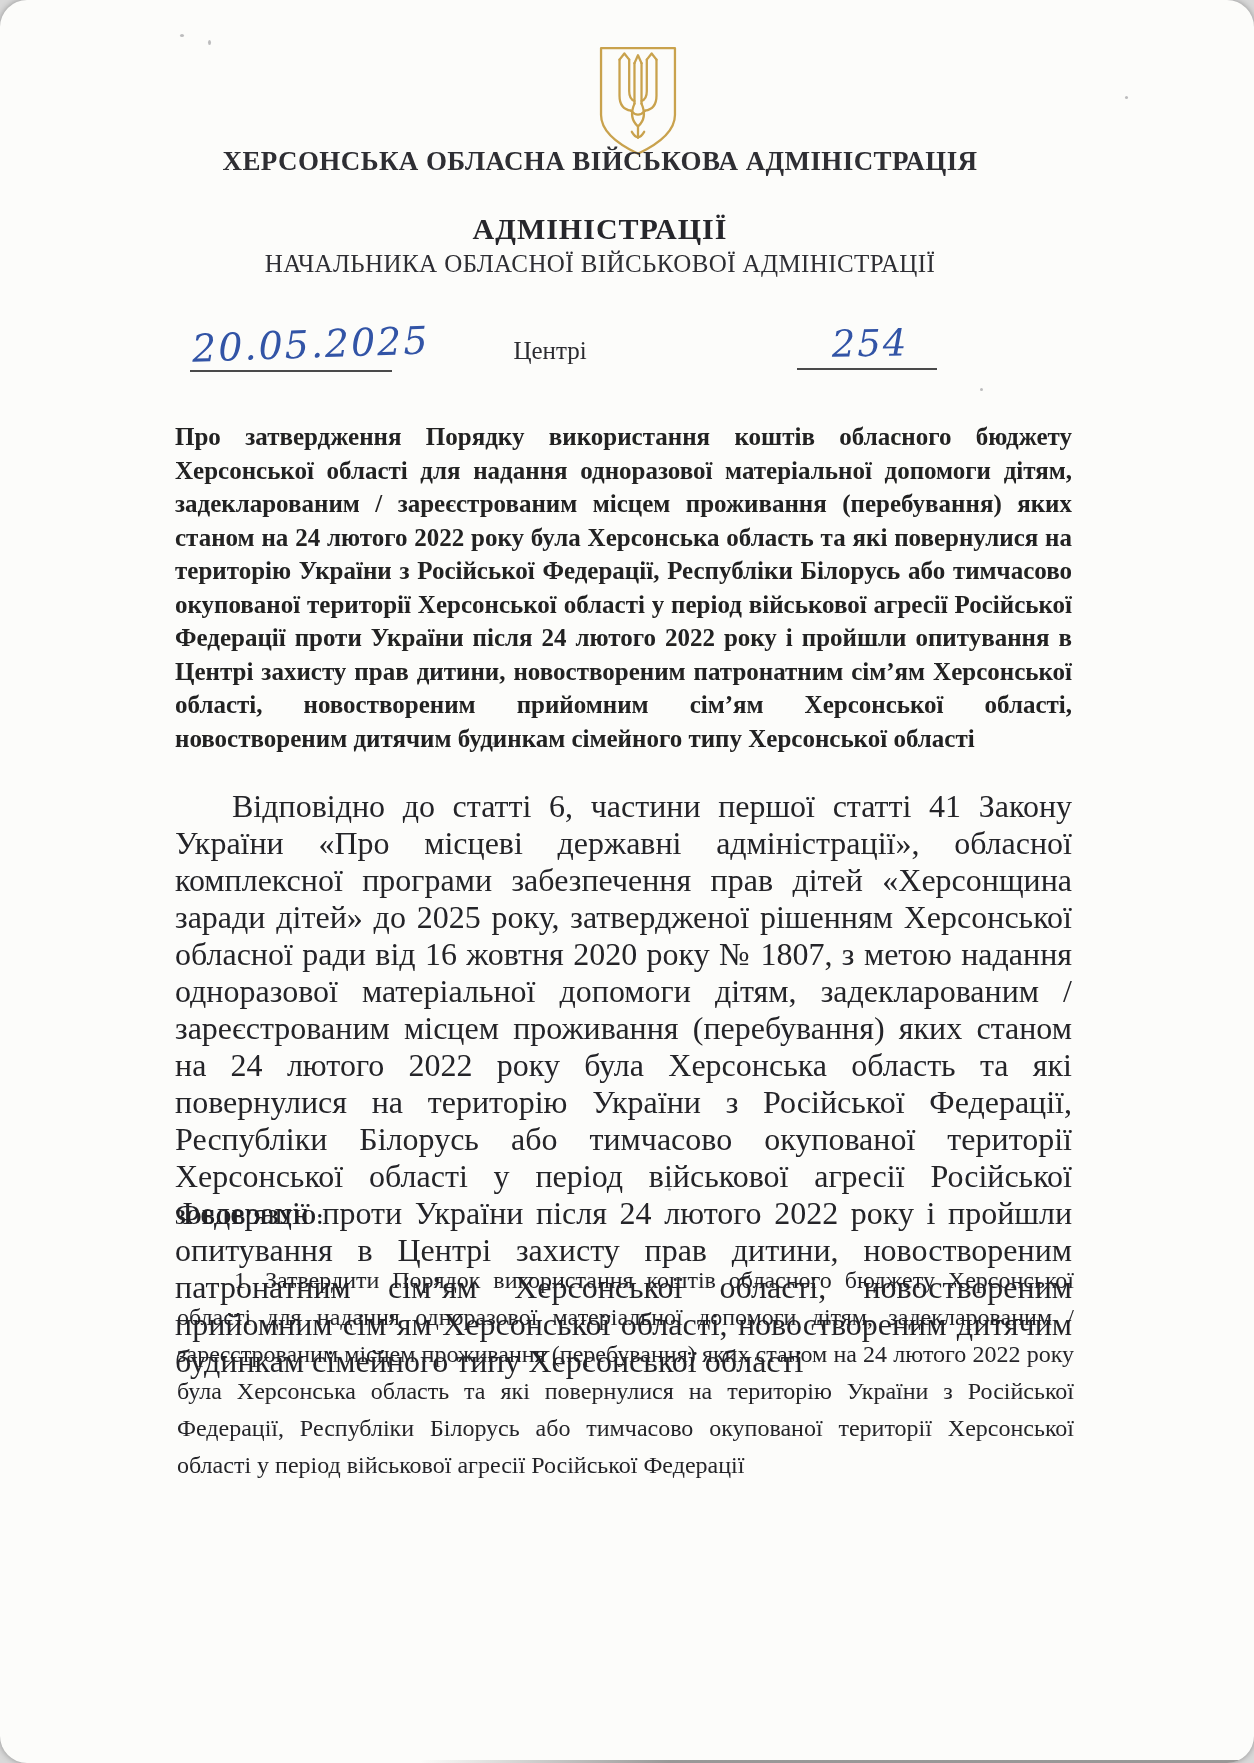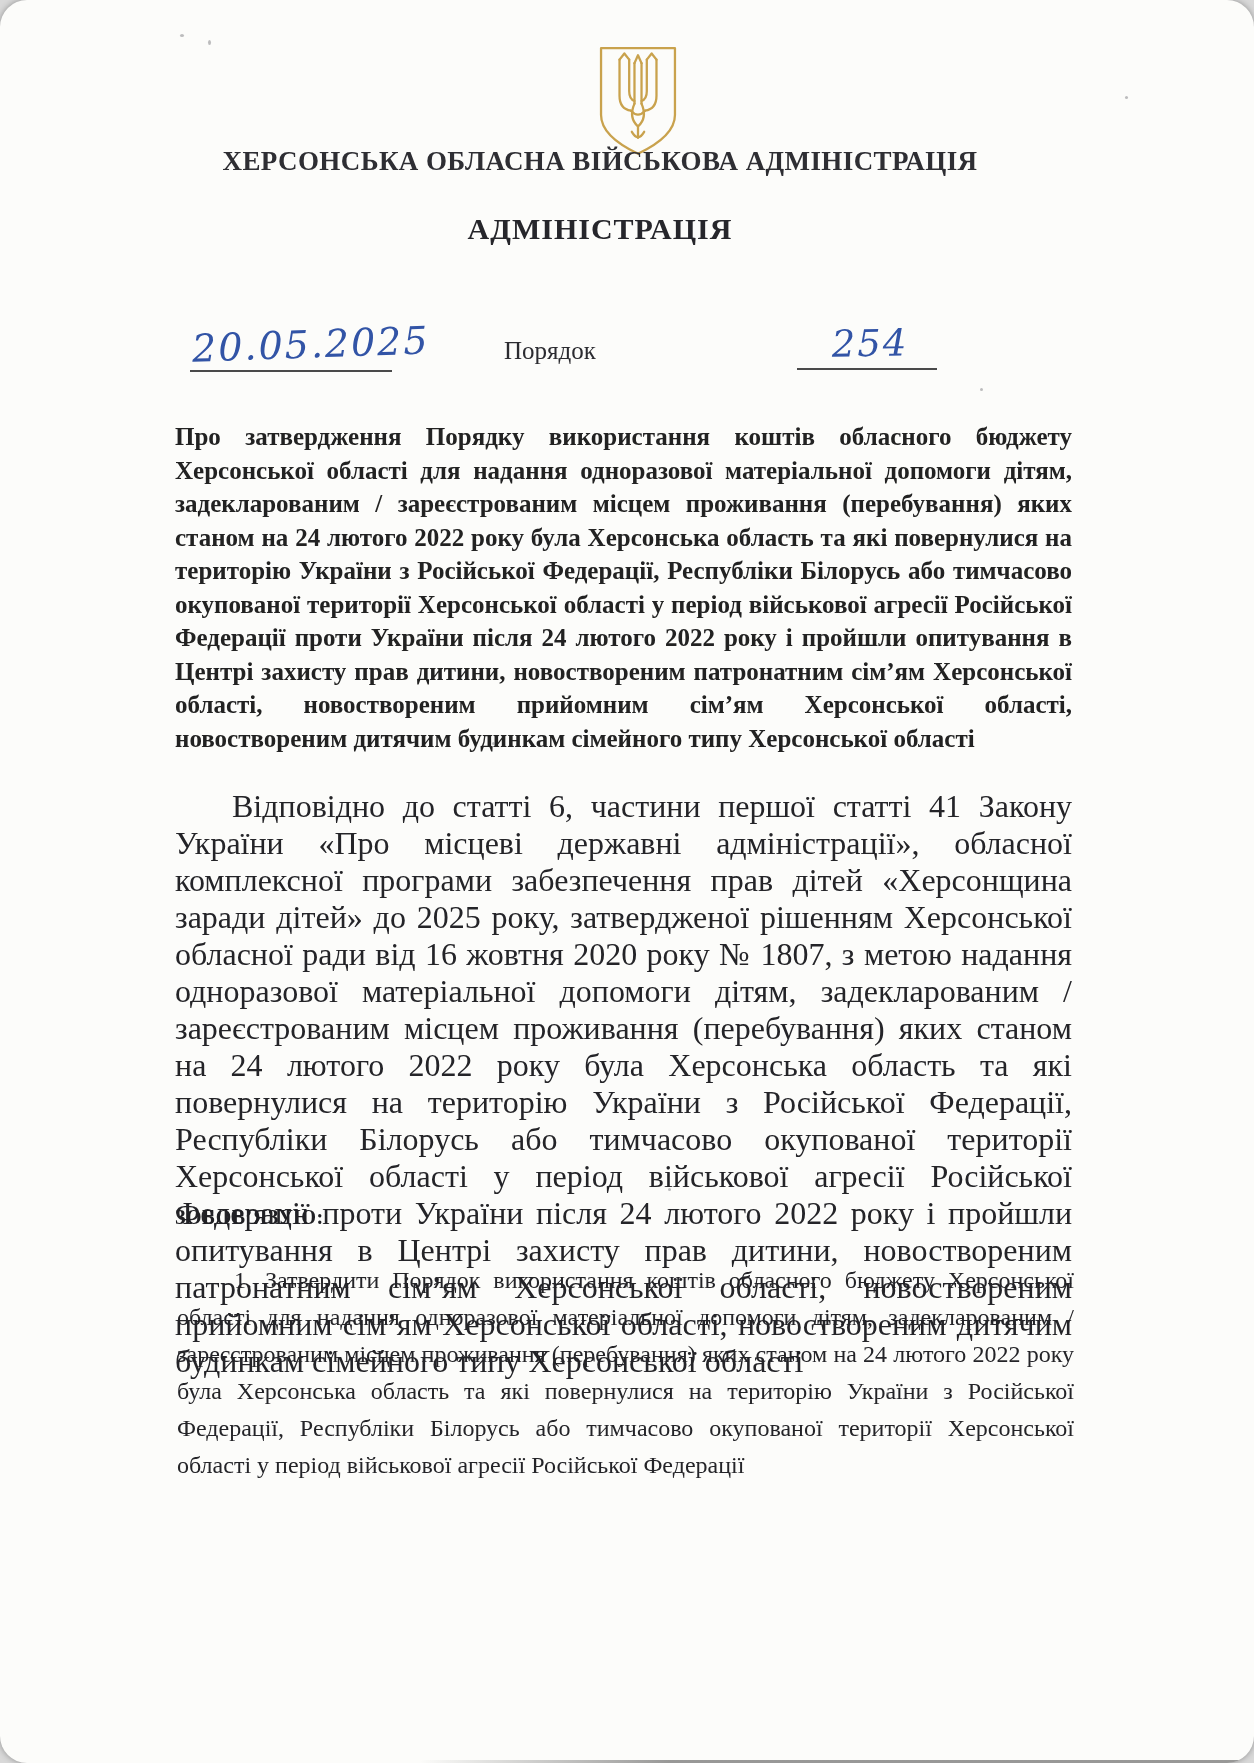--- a/index.html
+++ b/index.html
@@ -113,25 +113,26 @@
 
         <path d="M42 75 q8 9 16 0"></path>
         <path d="M46 67 q-7 16 4 26 q11 -10 4 -26"></path>
         <path d="M50 93 v13"></path>
         <path d="M43 99 q7 12 14 0"></path>
       </g>
     </svg>
   </div>
 
   <div class="abs org-name">ХЕРСОНСЬКА ОБЛАСНА ВІЙСЬКОВА АДМІНІСТРАЦІЯ</div>
-  <div class="abs doc-type">АДМІНІСТРАЦІЯ</div>
+  <div class="abs doc-type">АДМІНІСТРАЦІЇ</div>
+  <div class="abs doc-subtitle">НАЧАЛЬНИКА ОБЛАСНОЇ ВІЙСЬКОВОЇ АДМІНІСТРАЦІЇ</div>
 
   <div class="abs date-field handwriting">20.05.2025</div>
   <div class="abs date-underline"></div>
-  <div class="abs city-field">Порядок</div>
+  <div class="abs city-field">Центрі</div>
   <div class="abs number-field handwriting">254</div>
   <div class="abs number-underline"></div>
 
   <div class="abs title-block">Про затвердження Порядку використання коштів обласного бюджету Херсонської області для надання одноразової матеріальної допомоги дітям, задекларованим / зареєстрованим місцем проживання (перебування) яких станом на 24 лютого 2022 року була Херсонська область та які повернулися на територію України з Російської Федерації, Республіки Білорусь або тимчасово окупованої території Херсонської області у період військової агресії Російської Федерації проти України після 24 лютого 2022 року і пройшли опитування в Центрі захисту прав дитини, новоствореним патронатним сім’ям Херсонської області, новоствореним прийомним сім’ям Херсонської області, новоствореним дитячим будинкам сімейного типу Херсонської області</div>
 
   <div class="abs intro-block">Відповідно до статті 6, частини першої статті 41 Закону України «Про місцеві державні адміністрації», обласної комплексної програми забезпечення прав дітей «Херсонщина заради дітей» до 2025 року, затвердженої рішенням Херсонської обласної ради від 16 жовтня 2020 року № 1807, з метою надання одноразової матеріальної допомоги дітям, задекларованим / зареєстрованим місцем проживання (перебування) яких станом на 24 лютого 2022 року була Херсонська область та які повернулися на територію України з Російської Федерації, Республіки Білорусь або тимчасово окупованої території Херсонської області у період військової агресії Російської Федерації проти України після 24 лютого 2022 року і пройшли опитування в Центрі захисту прав дитини, новоствореним патронатним сім’ям Херсонської області, новоствореним прийомним сім’ям Херсонської області, новоствореним дитячим будинкам сімейного типу Херсонської області</div>
 
   <div class="abs oblige-heading">ЗОБОВ’ЯЗУЮ:</div>
 
   <div class="abs item1-block">1. Затвердити Порядок використання коштів обласного бюджету Херсонської області для надання одноразової матеріальної допомоги дітям, задекларованим / зареєстрованим місцем проживання (перебування) яких станом на 24 лютого 2022 року була Херсонська область та які повернулися на територію України з Російської Федерації, Республіки Білорусь або тимчасово окупованої території Херсонської області у період військової агресії Російської Федерації</div>

